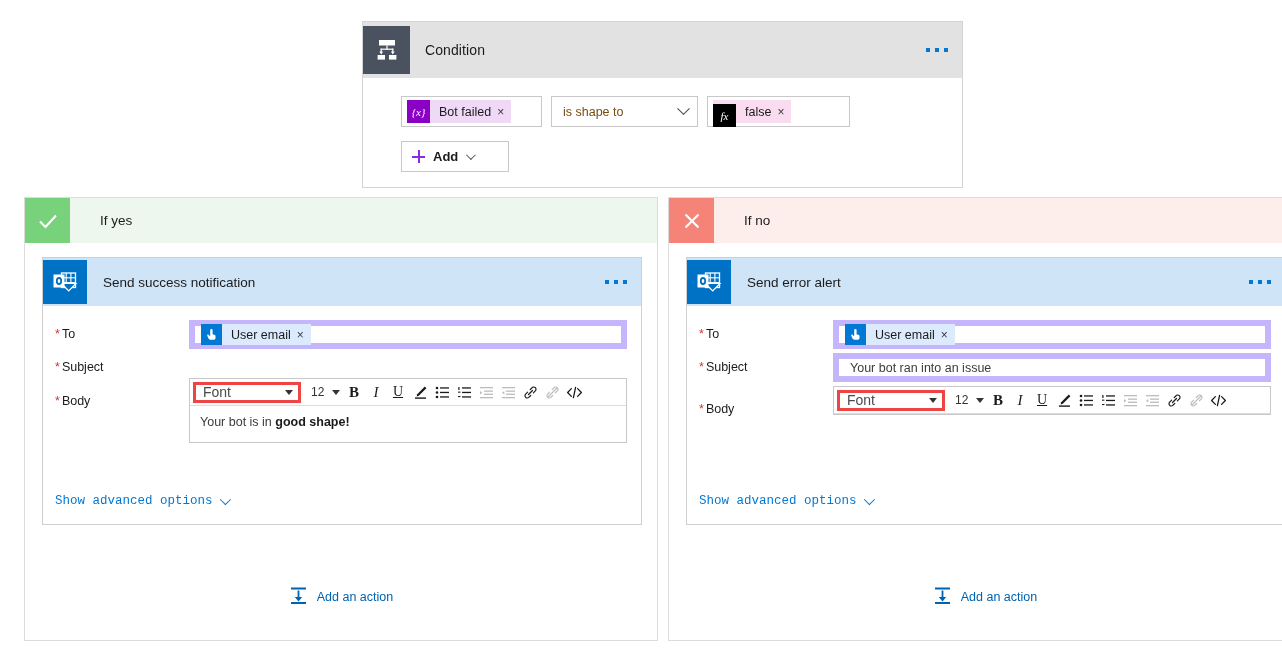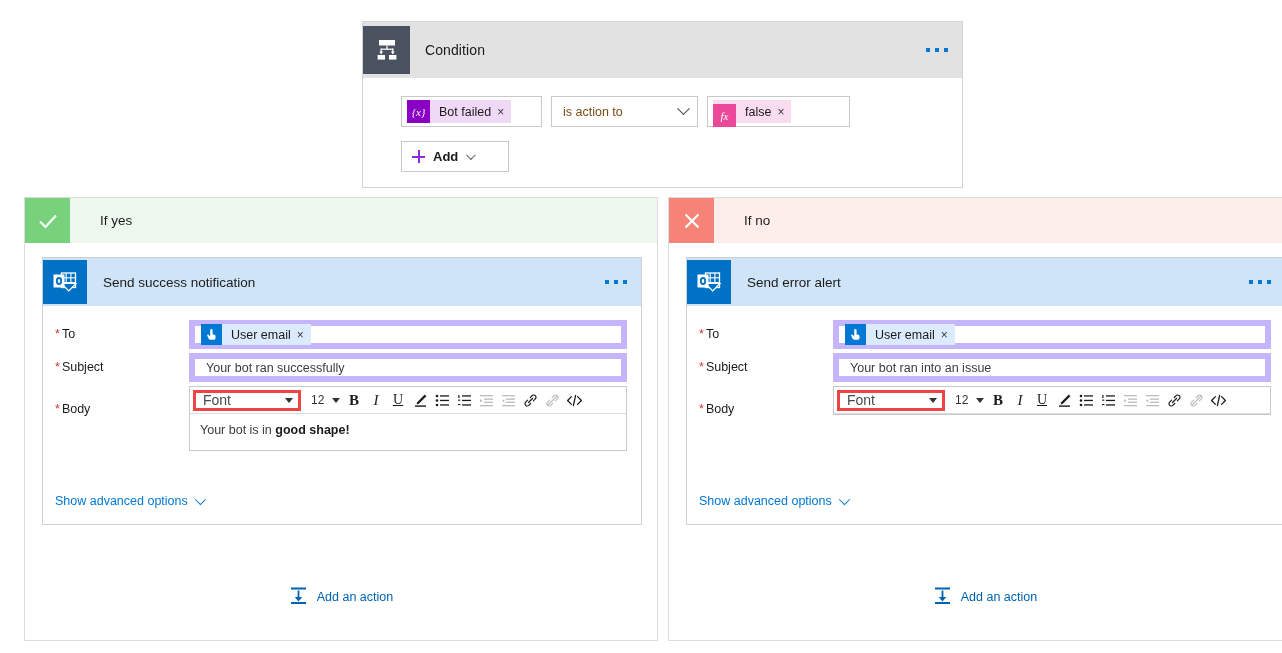--- a/index.html
+++ b/index.html
@@ -131,21 +131,21 @@
     justify-content: center; cursor: pointer; font-size: 13px; color: #1b1b1b; }
   .tb-btn.bold { font-weight: bold; font-family: "Liberation Serif", serif; font-size: 15px; }
   .tb-btn.ital { font-style: italic; font-family: "Liberation Serif", serif; font-size: 15px; }
   .tb-btn.undl { text-decoration: underline; font-family: "Liberation Serif", serif; font-size: 14px; }
   .tb-btn.dim { color: #bcbcbc; }
   .editor-content { padding: 9px 10px; font-size: 12.5px; color: #3b3b3b; height: 36px; }
   .editor-content b { color: #1b1b1b; }
   .red-bold { color: #e8462a; font-weight: bold; }
 
   .adv-link { position: absolute; left: 12px; bottom: 16px; display: flex;
-    align-items: center; gap: 7px; cursor: pointer; }
+    align-items: center; gap: 7px; cursor: pointer; font-family: Liberation Mono, monospace; }
   .adv-link span { font-size: 12.5px; color: #0078d4; }
   .chev-link { display: inline-block; width: 8px; height: 8px;
     border-right: 1.4px solid #0078d4; border-bottom: 1.4px solid #0078d4;
     transform: rotate(45deg) translateY(-2px); }
 
   .add-action { position: absolute; bottom: 32px; left: 0; right: 0;
     display: flex; align-items: center; justify-content: center;
     gap: 9px; cursor: pointer; }
   .add-action span { font-size: 12.5px; color: #0063b1; }
 </style>
@@ -181,27 +181,27 @@
 
         <div class="token-box" style="width:141px;">
           <div class="token" style="background:#f0d9f7;">
             <div class="token-badge" style="background:#8a00c4;">{x}</div>
             <div class="token-label">Bot failed</div>
             <div class="token-x">×</div>
           </div>
         </div>
 
         <div class="op-select">
-          <span>is action to</span>
+          <span>is shape to</span>
           <span class="chev"></span>
         </div>
 
         <div class="token-box" style="width:143px;">
           <div class="token" style="background:#fadcf0;">
-            <div class="token-badge" style="background:#ec4899;margin-top:8px;">fx</div>
+            <div class="token-badge" style="background:#000000;margin-top:8px;">fx</div>
             <div class="token-label">false</div>
             <div class="token-x">×</div>
           </div>
         </div>
 
       </div>
       <div class="add-btn">
         <span class="plus"></span>
         <span class="add-label">Add</span>
         <span class="chev-sm"></span>
@@ -258,23 +258,20 @@
               <div class="token-label">User email</div>
               <div class="token-x">×</div>
             </div>
           </div>
         </div>
 
         <div class="field-row">
           <div class="field-label">
             <span class="req">*</span><span>Subject</span>
           </div>
-          <div class="input-box">
-            <span class="input-text">Your bot ran successfully</span>
-          </div>
         </div>
 
         <div class="field-row">
           <div class="field-label" style="padding-top:16px;">
             <span class="req">*</span><span>Body</span>
           </div>
           <div class="editor">
             <div class="editor-toolbar">
               <div class="font-select">
                 <span>Font</span>

